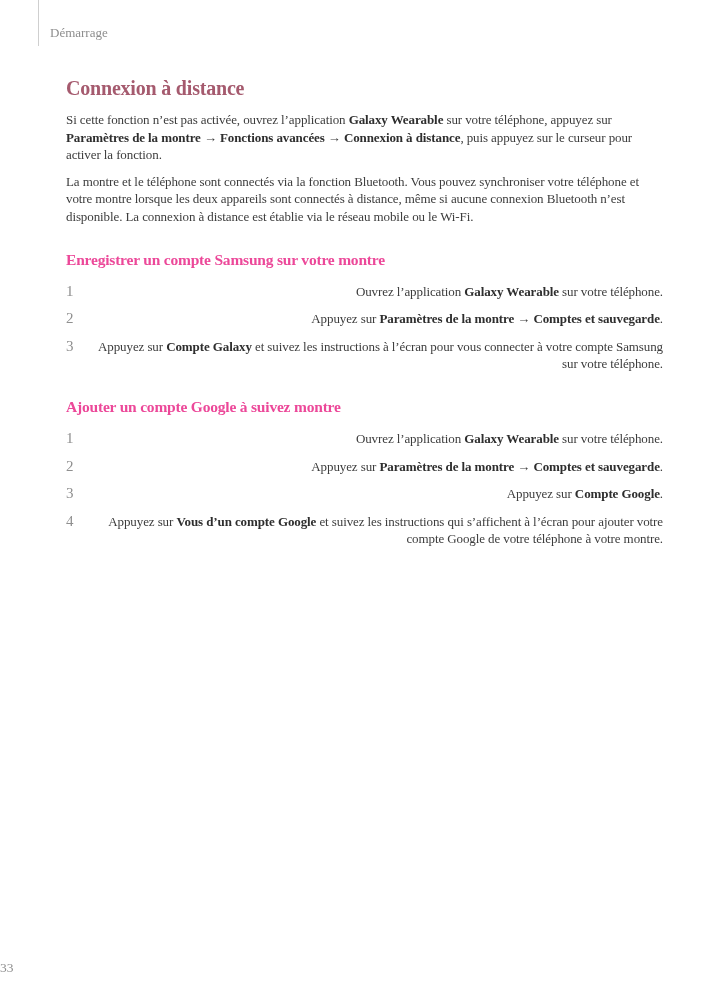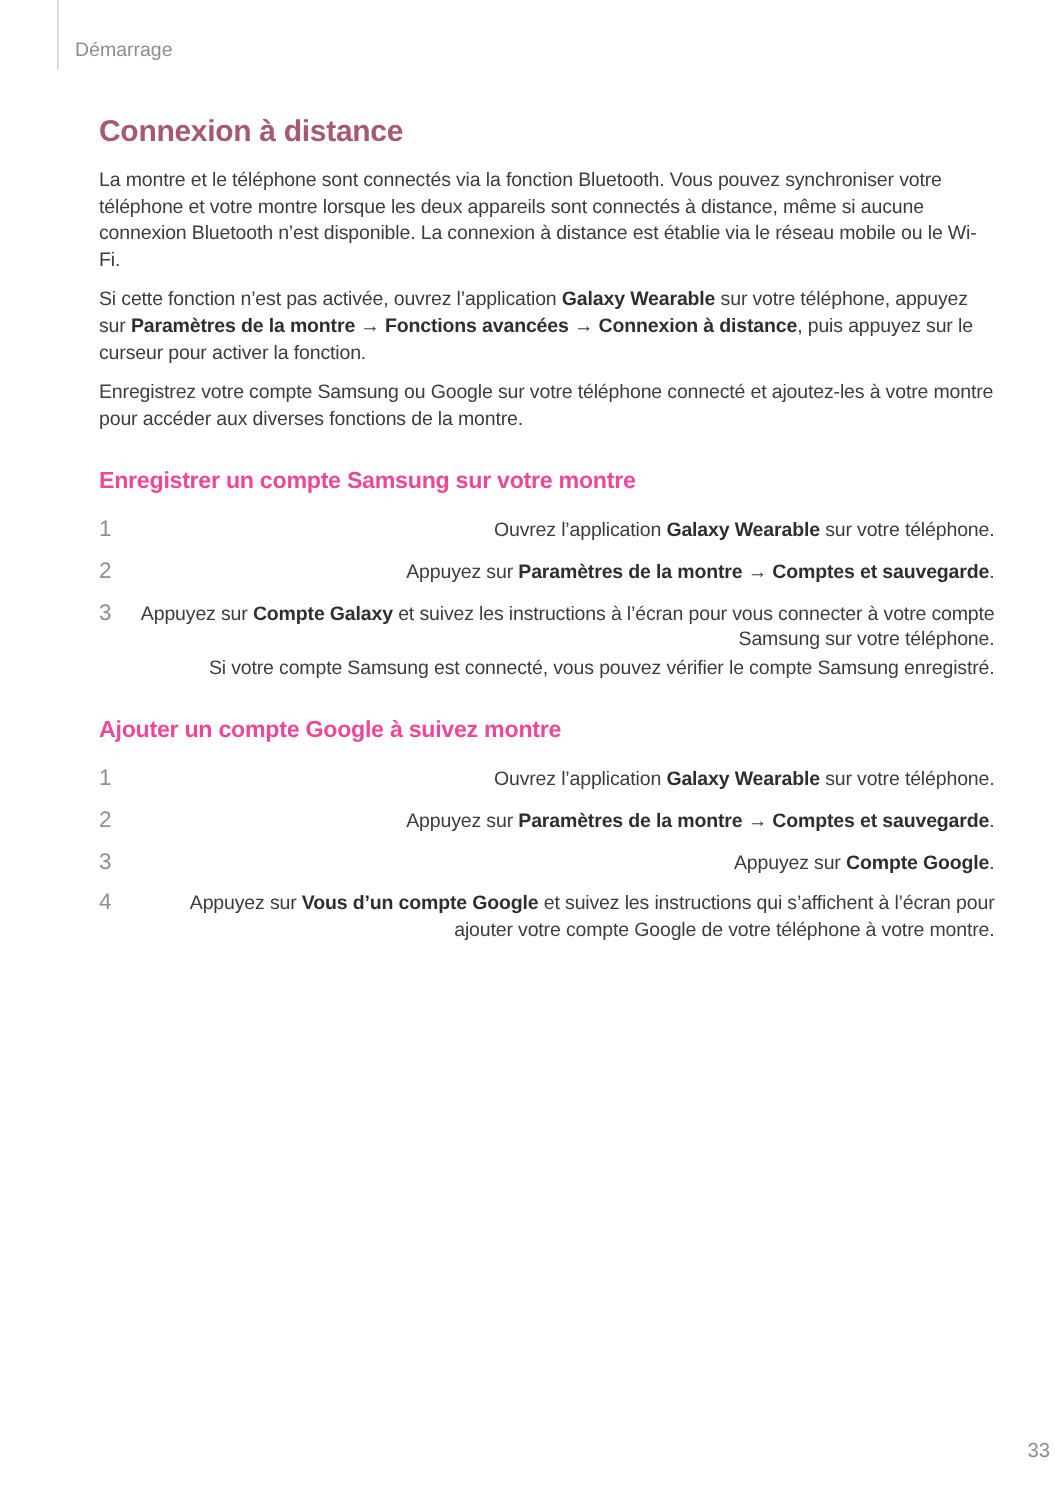--- a/index.html
+++ b/index.html
@@ -5,21 +5,21 @@
   html, body {
     margin: 0;
     padding: 0;
     background: #ffffff;
   }
   .page {
     position: relative;
     width: 700px;
     height: 994px;
     background: #ffffff;
-    font-family: Liberation Sans, sans-serif;
+    font-family: Liberation Serif, serif;
     color: #3c3c3c;
     overflow: hidden;
   }
   
   .page-header { position: absolute; top: 0; left: 0; }
   .header-rule {
     position: absolute;
     left: 38px; top: 0;
     width: 1px; height: 46px;
     background: #cfcfcf;
@@ -89,68 +89,66 @@
     color: #8f8f8f;
   }
   .step-body { flex: 1 1 auto; text-align: right; }
   .step-body p.body { margin: 0; }
   .step-body p.note { margin-top: 1px; }
   
   .page-footer {
     position: absolute;
     left: 0; bottom: 18px;
     width: 100%;
-    text-align: right;
+    text-align: left;
   }
   .page-number {
     font-size: 13.5px;
     color: #8d8d8d;
   }
 </style>
 </head>
 <body>
 
 <div class="page">
 
   <header class="page-header">
     <span class="header-rule"></span>
     <span class="chapter-label">Démarrage</span>
   </header>
 
   <div class="content">
 
     <section>
       <h2 class="h-rose">Connexion à distance</h2>
+      <p class="body">Si cette fonction n’est pas activée, ouvrez l’application <b>Galaxy Wearable</b> sur votre téléphone, appuyez sur <b>Paramètres de la montre</b> → <b>Fonctions avancées</b> → <b>Connexion à distance</b>, puis appuyez sur le curseur pour activer la fonction.</p>
       <p class="body">La montre et le téléphone sont connectés via la fonction Bluetooth. Vous pouvez synchroniser votre téléphone et votre montre lorsque les deux appareils sont connectés à distance, même si aucune connexion Bluetooth n’est disponible. La connexion à distance est établie via le réseau mobile ou le Wi-Fi.</p>
-      <p class="body">Si cette fonction n’est pas activée, ouvrez l’application <b>Galaxy Wearable</b> sur votre téléphone, appuyez sur <b>Paramètres de la montre</b> → <b>Fonctions avancées</b> → <b>Connexion à distance</b>, puis appuyez sur le curseur pour activer la fonction.</p>
     </section>
 
     <section>
-      <p class="body">Enregistrez votre compte Samsung ou Google sur votre téléphone connecté et ajoutez-les à votre montre pour accéder aux diverses fonctions de la montre.</p>
 
       <div>
         <h3 class="h-sub">Enregistrer un compte Samsung sur votre montre</h3>
         <ol class="steps">
           <li class="step">
             <span class="step-num">1</span>
             <div class="step-body">
               <p class="body">Ouvrez l’application <b>Galaxy Wearable</b> sur votre téléphone.</p>
             </div>
           </li>
           <li class="step">
             <span class="step-num">2</span>
             <div class="step-body">
               <p class="body">Appuyez sur <b>Paramètres de la montre</b> → <b>Comptes et sauvegarde</b>.</p>
             </div>
           </li>
           <li class="step">
             <span class="step-num">3</span>
             <div class="step-body">
               <p class="body">Appuyez sur <b>Compte Galaxy</b> et suivez les instructions à l’écran pour vous connecter à votre compte Samsung sur votre téléphone.</p>
-              <p class="body note">Si votre compte Samsung est connecté, vous pouvez vérifier le compte Samsung enregistré.</p>
             </div>
           </li>
         </ol>
       </div>
 
       <div>
         <h3 class="h-sub">Ajouter un compte Google à suivez montre</h3>
         <ol class="steps">
           <li class="step">
             <span class="step-num">1</span>

